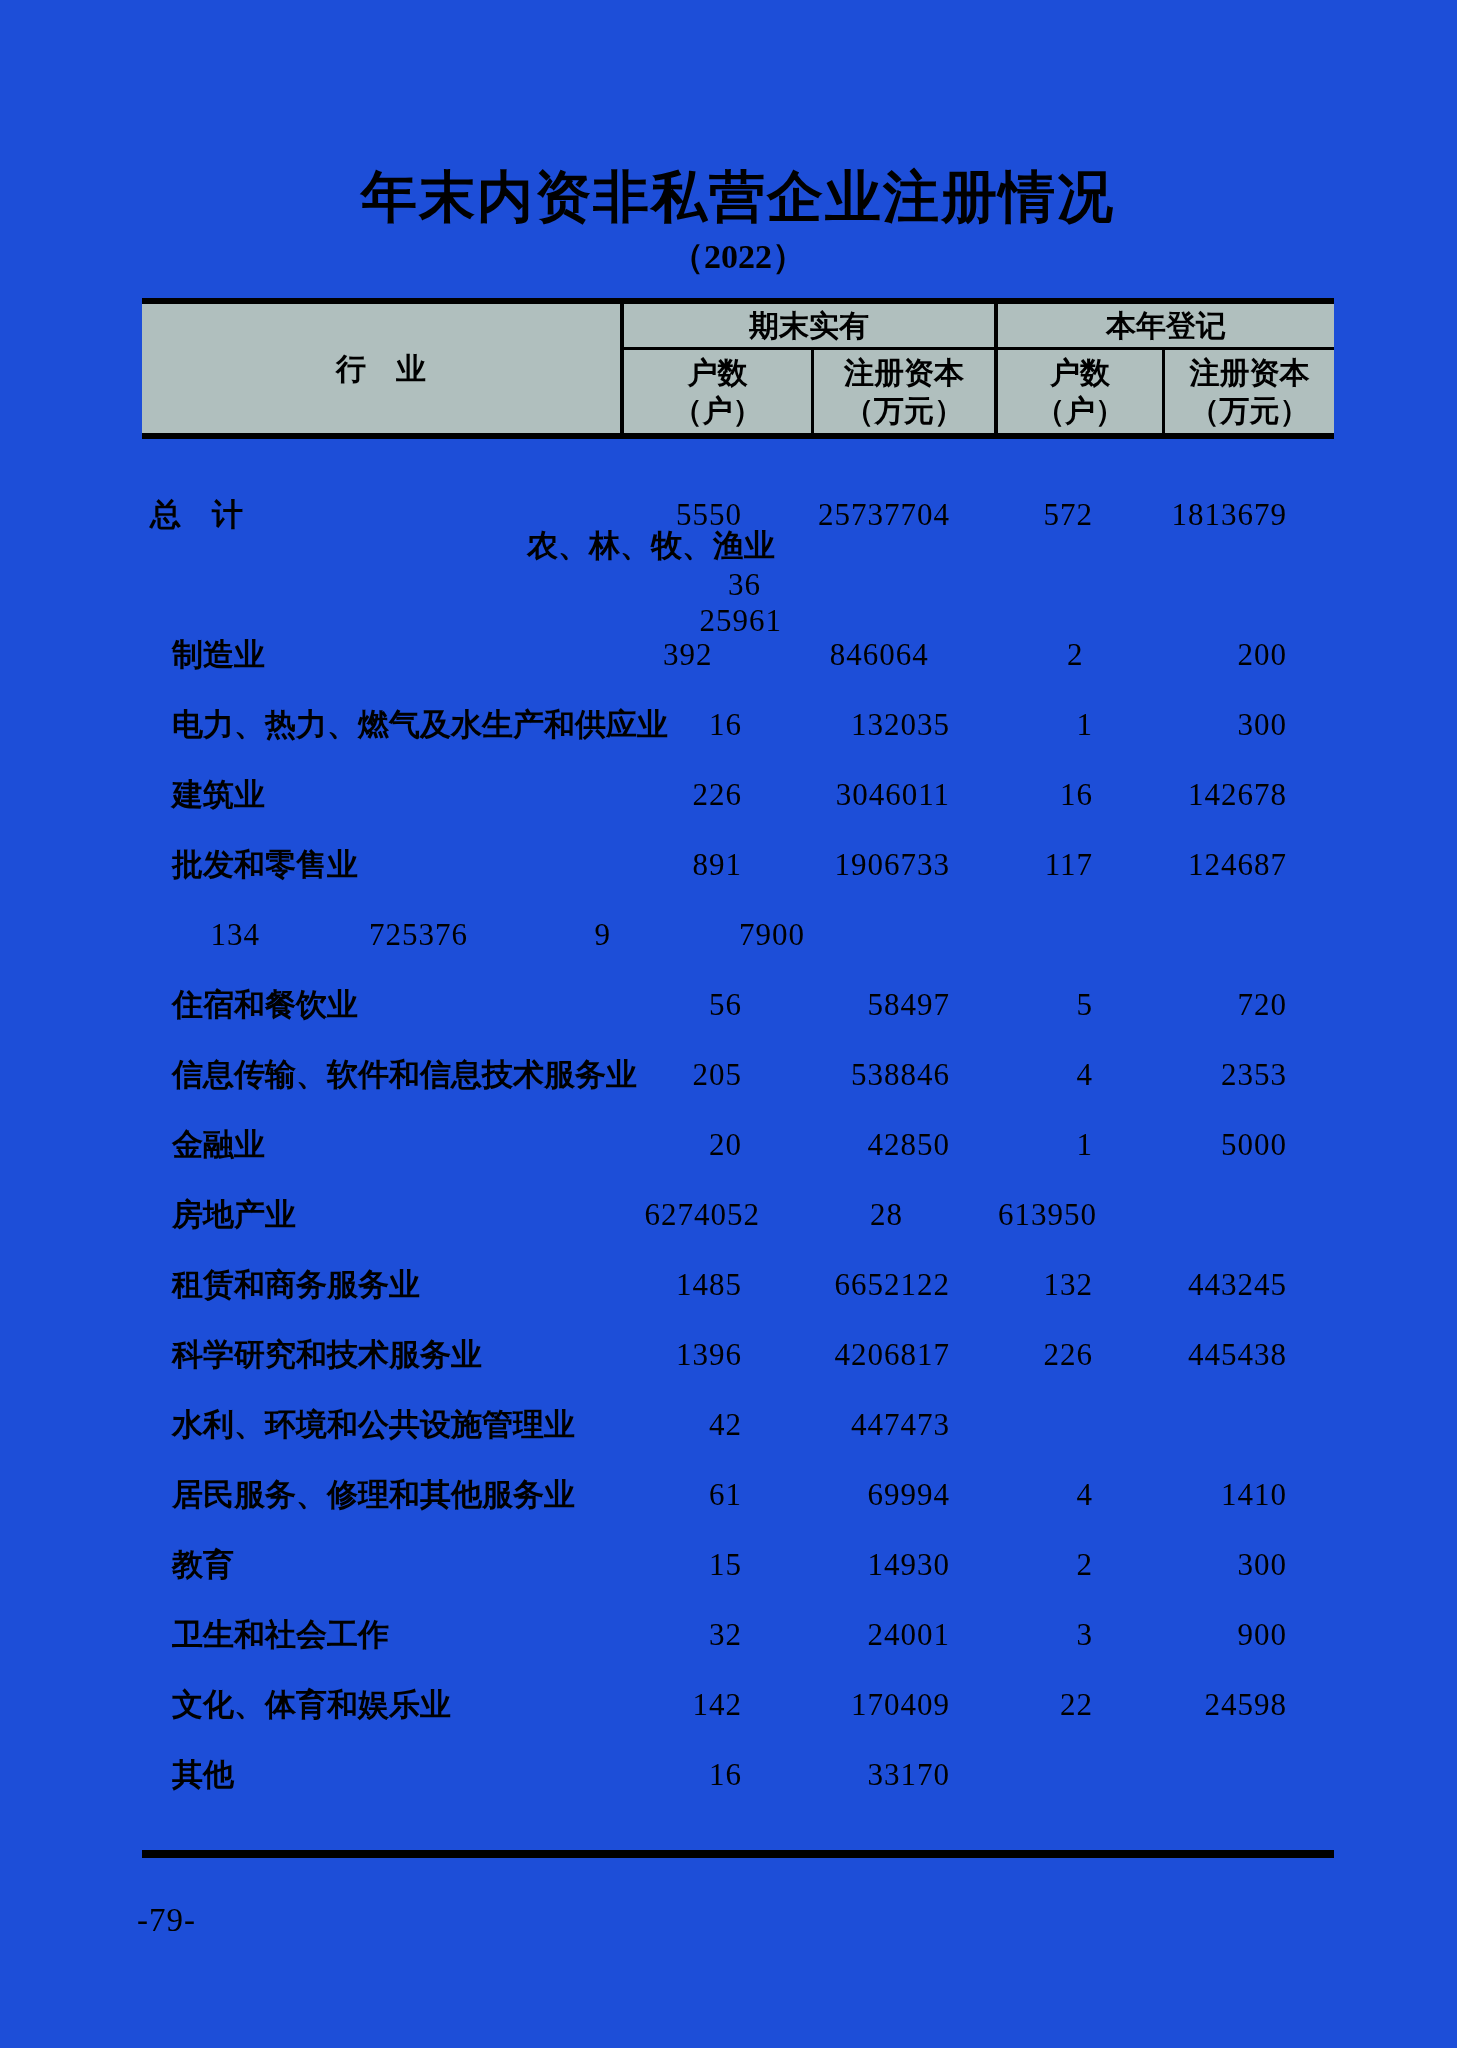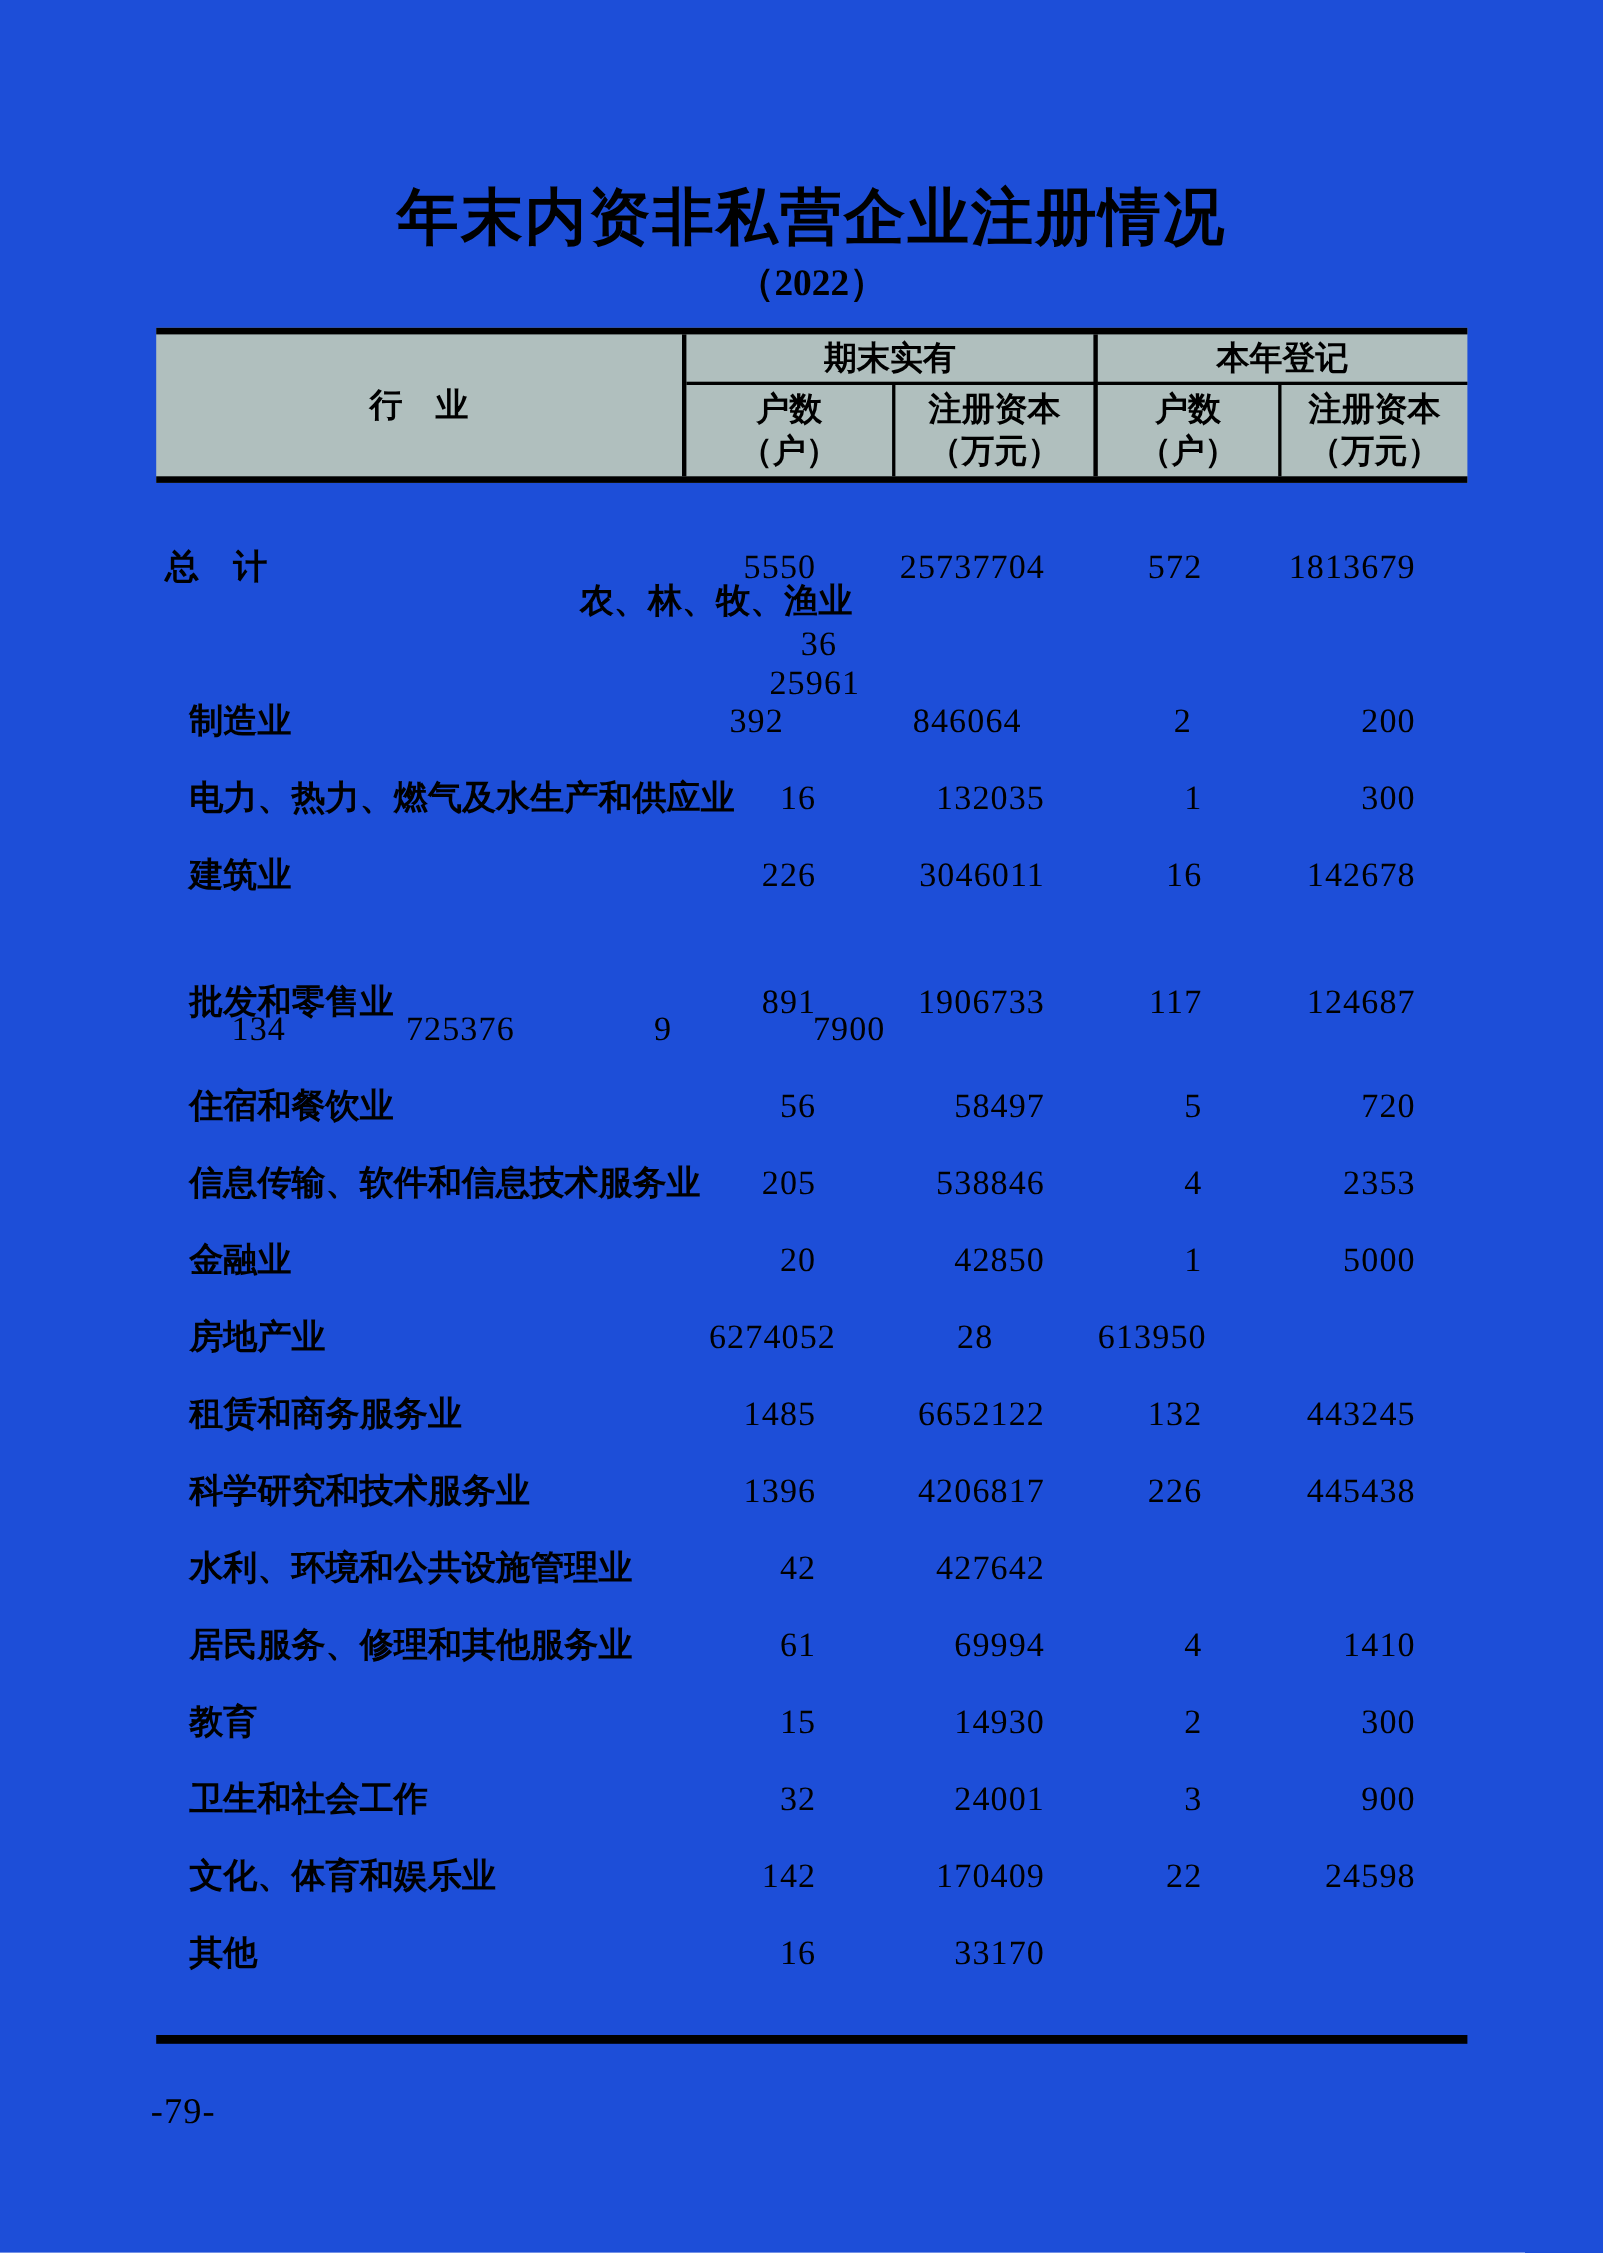--- a/index.html
+++ b/index.html
@@ -145,21 +145,21 @@
       <div class="c num n3">1</div>
       <div class="c num n4">300</div>
     </div>
       <div class="row" style="top: 760px;">
       <div class="c industry">建筑业</div>
       <div class="c num n1">226</div>
       <div class="c num n2">3046011</div>
       <div class="c num n3">16</div>
       <div class="c num n4">142678</div>
     </div>
-      <div class="row" style="top: 876px;">
+      <div class="row" style="top: 830px;">
       <div class="c industry">批发和零售业</div>
       <div class="c num n1">891</div>
       <div class="c num n2">1906733</div>
       <div class="c num n3">117</div>
       <div class="c num n4">124687</div>
     </div>
       <div class="row" style="top: 900px;">
       <div class="c num n1">134</div>
       <div class="c num n2">725376</div>
       <div class="c num n3">9</div>
@@ -202,21 +202,21 @@
       <div class="row" style="top: 1320px;">
       <div class="c industry">科学研究和技术服务业</div>
       <div class="c num n1">1396</div>
       <div class="c num n2">4206817</div>
       <div class="c num n3">226</div>
       <div class="c num n4">445438</div>
     </div>
       <div class="row" style="top: 1390px;">
       <div class="c industry">水利、环境和公共设施管理业</div>
       <div class="c num n1">42</div>
-      <div class="c num n2">427642</div>
+      <div class="c num n2">447473</div>
       <div class="c num n3"></div>
       <div class="c num n4"></div>
     </div>
       <div class="row" style="top: 1460px;">
       <div class="c industry">居民服务、修理和其他服务业</div>
       <div class="c num n1">61</div>
       <div class="c num n2">69994</div>
       <div class="c num n3">4</div>
       <div class="c num n4">1410</div>
     </div>

